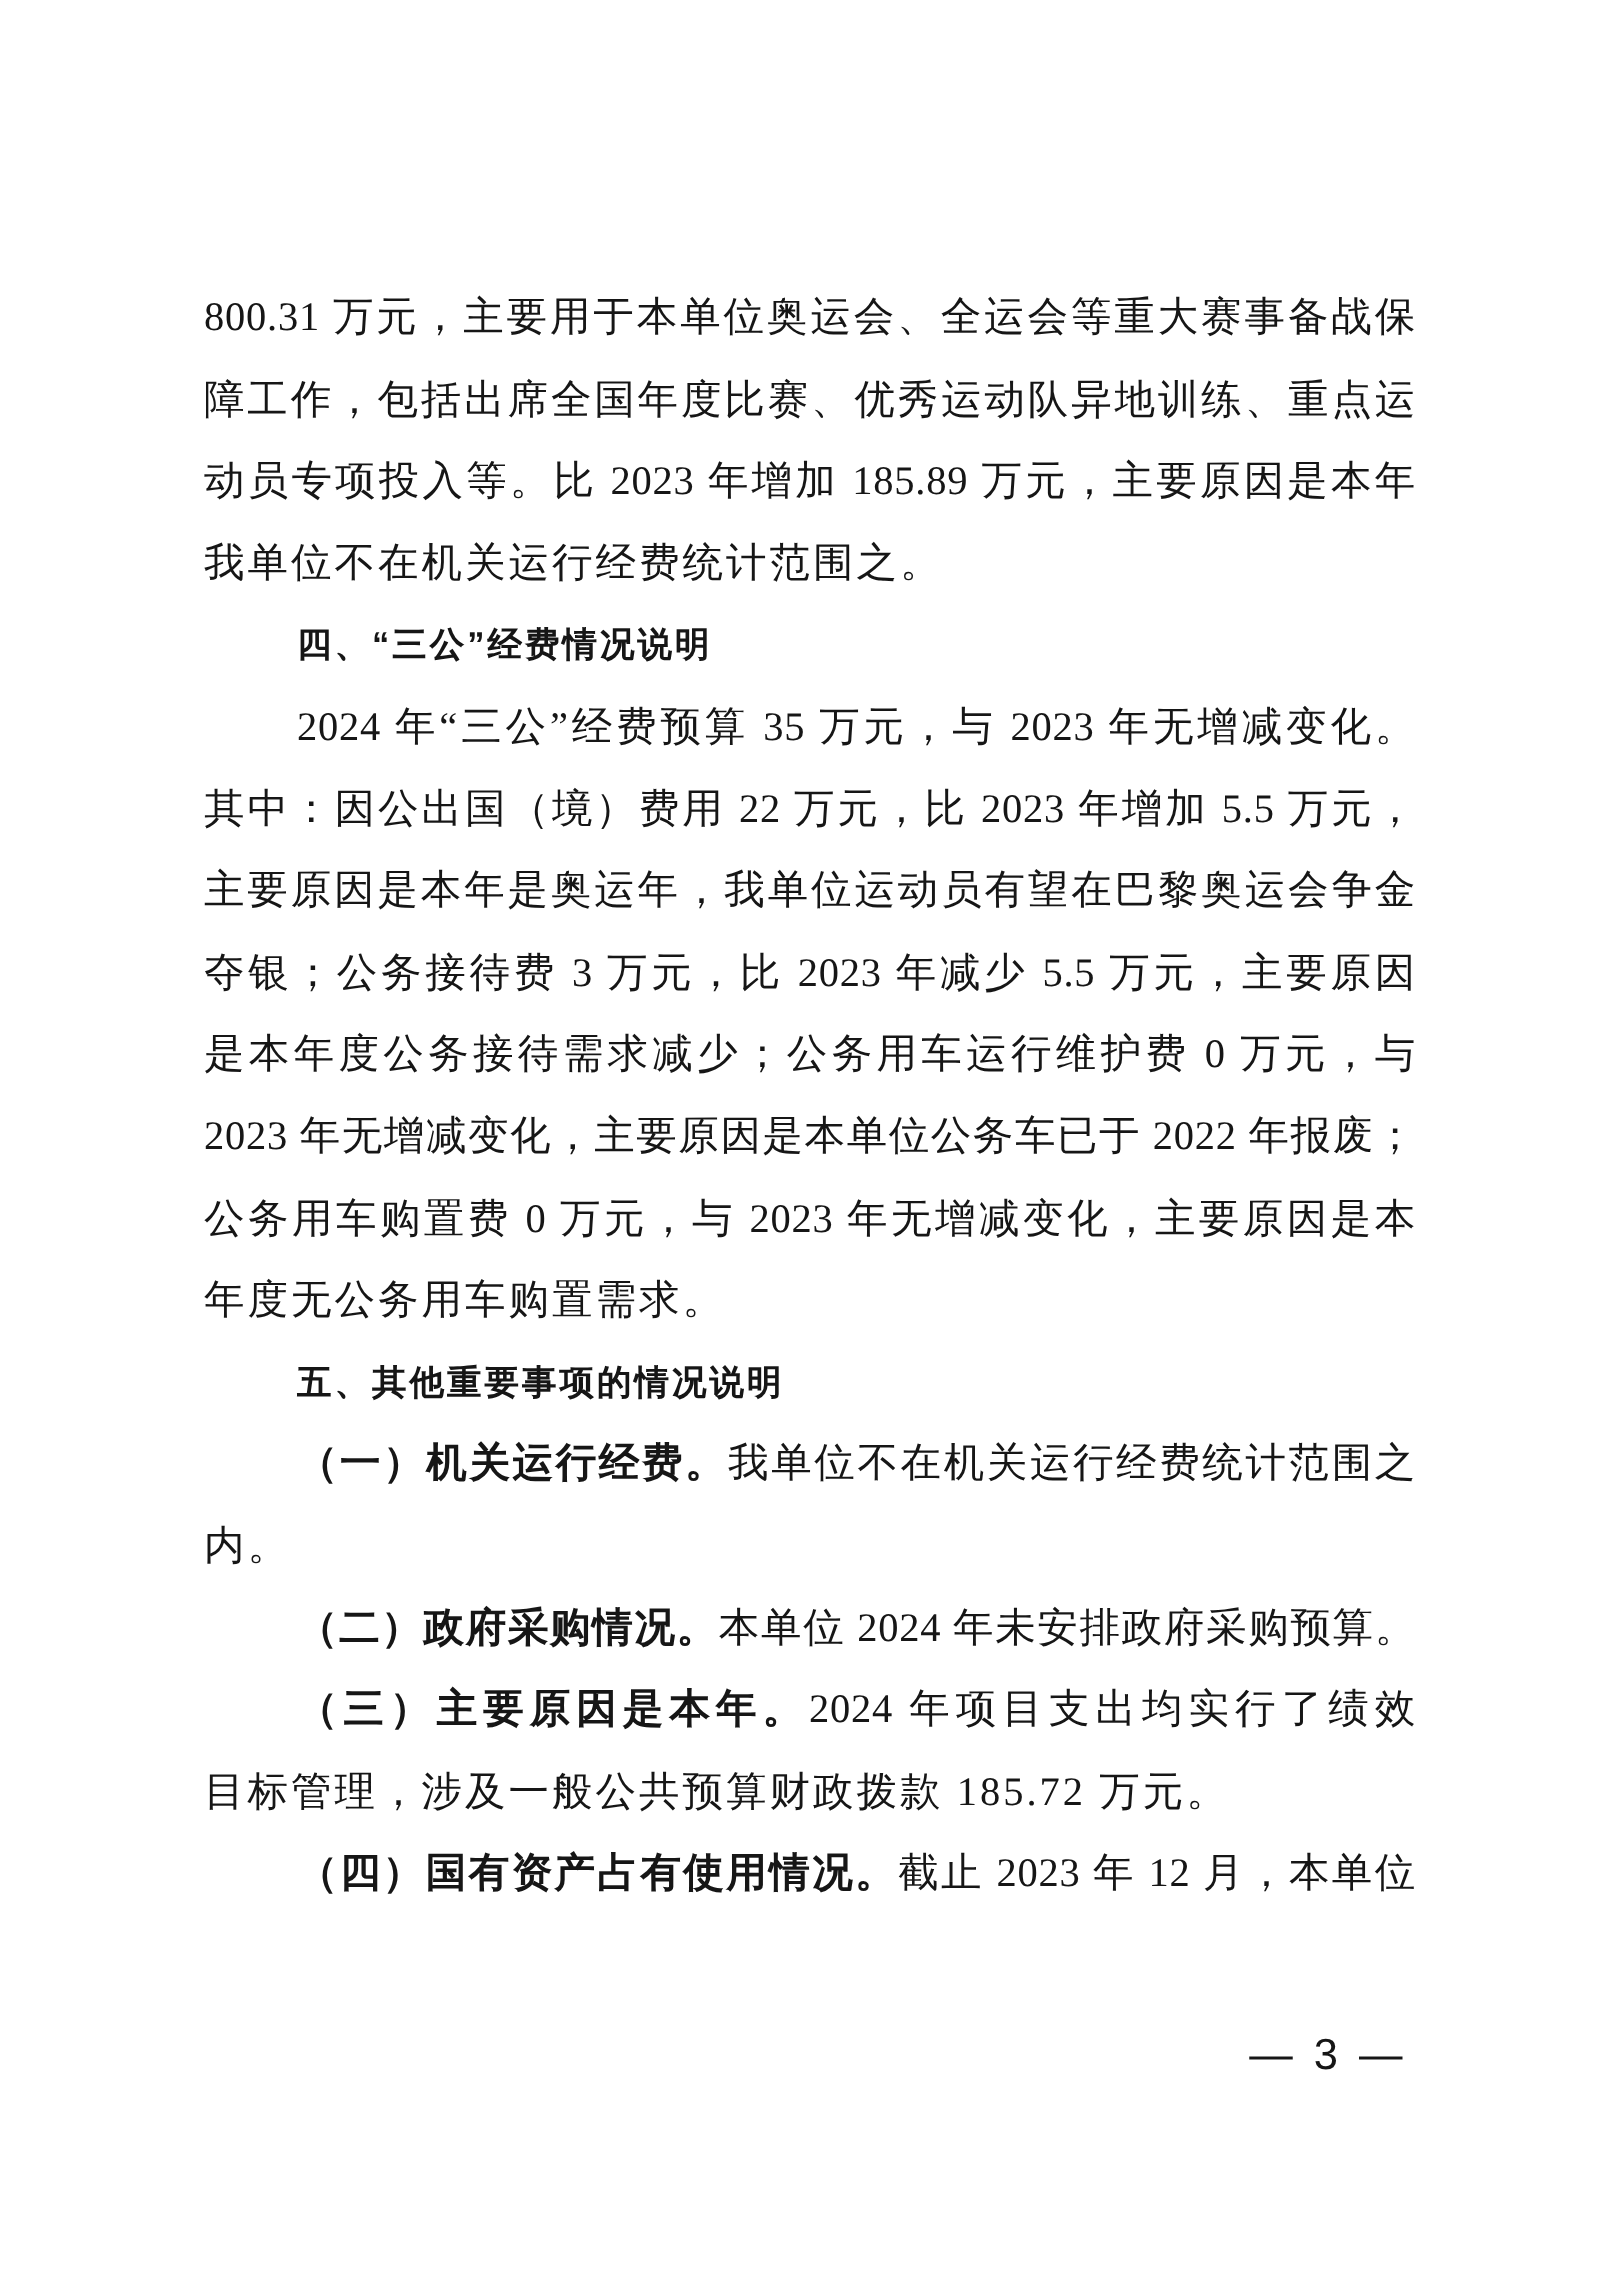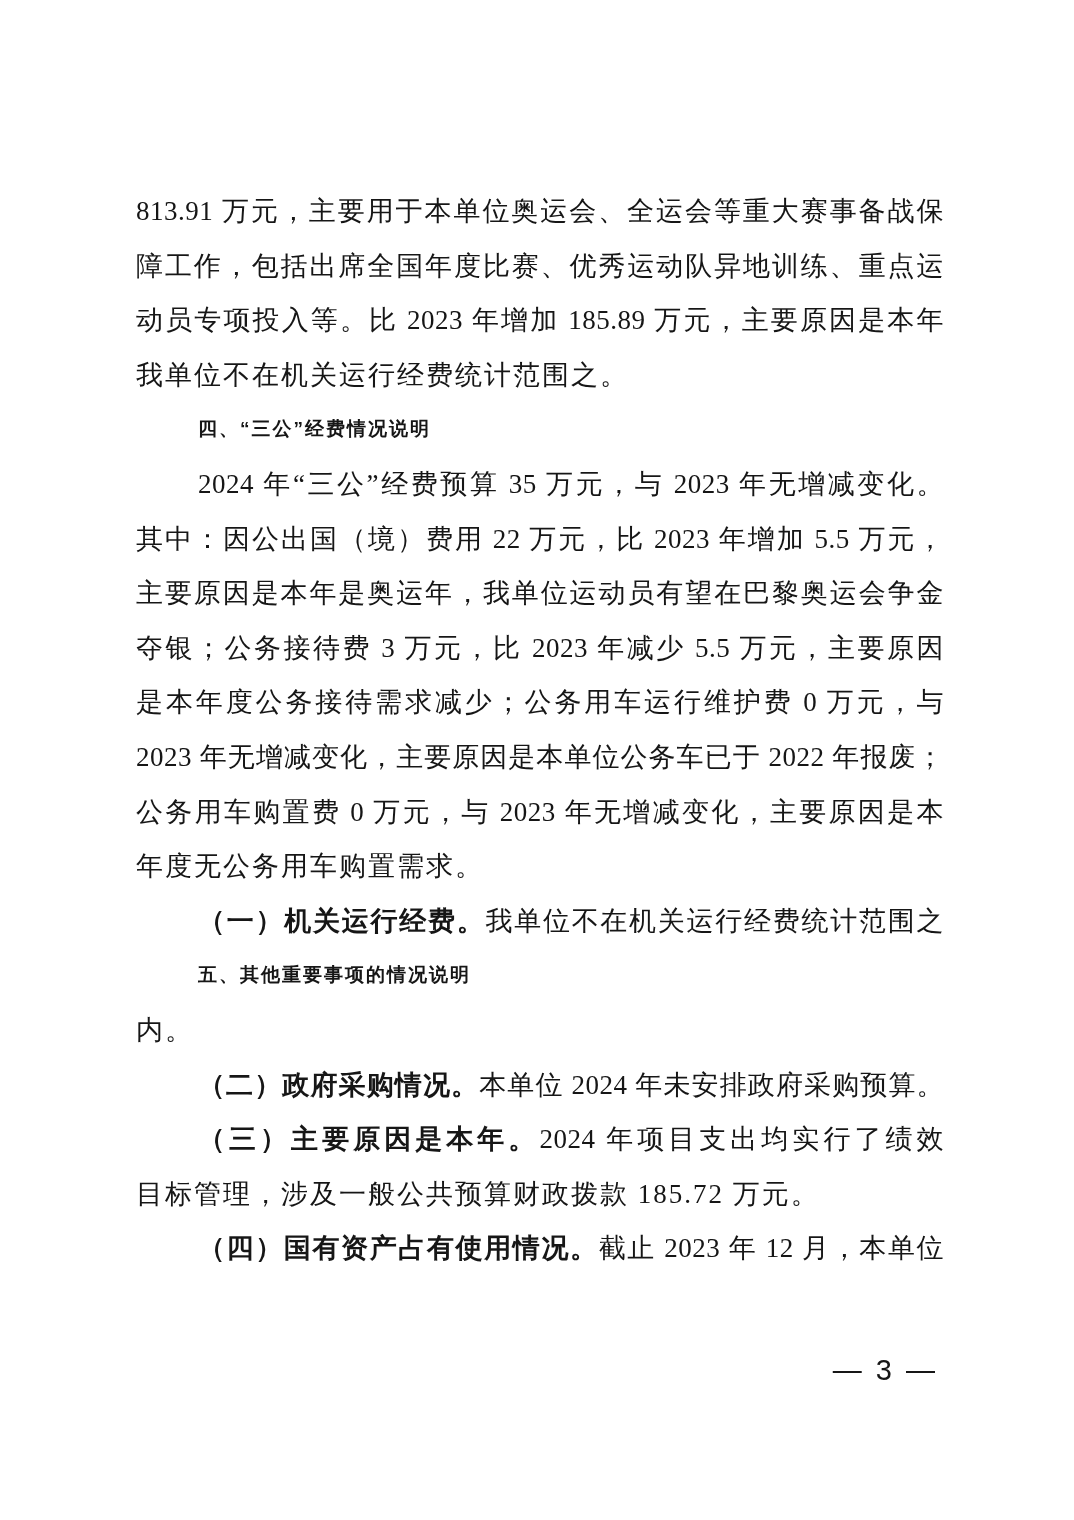--- a/index.html
+++ b/index.html
@@ -37,21 +37,21 @@
     letter-spacing: 0.5px;
   }
   
   .ind {
     padding-left: 62px;
   }
   
   .hd {
     font-family: "Liberation Sans", "DejaVu Sans", sans-serif;
     font-weight: 700;
-    font-size: 19px;
+    font-size: 23px;
     letter-spacing: 2px;
     text-align: left;
     text-align-last: left;
   }
   
   .b {
     font-weight: 700;
   }
   .pagenum {
     position: absolute;
@@ -64,21 +64,21 @@
     font-family: "Liberation Sans", "DejaVu Sans", sans-serif;
     color: #161616;
   }
 </style>
 </head>
 <body>
 
 <div class="sheet">
   <div class="textblock">
 
-    <div class="line just"><span class="b"></span><span>813.91 万元，主要用于本单位奥运会、全运会等重大赛事备战保</span></div>
+    <div class="line just"><span class="b"></span><span>800.31 万元，主要用于本单位奥运会、全运会等重大赛事备战保</span></div>
 
     <div class="line just"><span class="b"></span><span>障工作，包括出席全国年度比赛、优秀运动队异地训练、重点运</span></div>
 
     <div class="line just"><span class="b"></span><span>动员专项投入等。比 2023 年增加 185.89 万元，主要原因是本年</span></div>
 
 
     <div class="line"><span class="b"></span><span>我单位不在机关运行经费统计范围之。</span></div>
 
     <div class="line hd ind"><span>四、“三公”经费情况说明</span></div>
 
@@ -91,23 +91,23 @@
     <div class="line just"><span class="b"></span><span>夺银；公务接待费 3 万元，比 2023 年减少 5.5 万元，主要原因</span></div>
 
     <div class="line just"><span class="b"></span><span>是本年度公务接待需求减少；公务用车运行维护费 0 万元，与</span></div>
 
     <div class="line just"><span class="b"></span><span>2023 年无增减变化，主要原因是本单位公务车已于 2022 年报废；</span></div>
 
     <div class="line just"><span class="b"></span><span>公务用车购置费 0 万元，与 2023 年无增减变化，主要原因是本</span></div>
 
     <div class="line"><span class="b"></span><span>年度无公务用车购置需求。</span></div>
 
+    <div class="line hd ind"><span>五、其他重要事项的情况说明</span></div>
+
     <div class="line just ind"><span class="b">（一）机关运行经费。</span><span>我单位不在机关运行经费统计范围之</span></div>
-
-    <div class="line hd ind"><span>五、其他重要事项的情况说明</span></div>
 
     <div class="line"><span class="b"></span><span>内。</span></div>
 
     <div class="line just ind"><span class="b">（二）政府采购情况。</span><span>本单位 2024 年未安排政府采购预算。</span></div>
 
     <div class="line just ind"><span class="b">（三）主要原因是本年。</span><span>2024 年项目支出均实行了绩效</span></div>
 
     <div class="line"><span class="b"></span><span>目标管理，涉及一般公共预算财政拨款 185.72 万元。</span></div>
 
     <div class="line just ind"><span class="b">（四）国有资产占有使用情况。</span><span>截止 2023 年 12 月，本单位</span></div>

